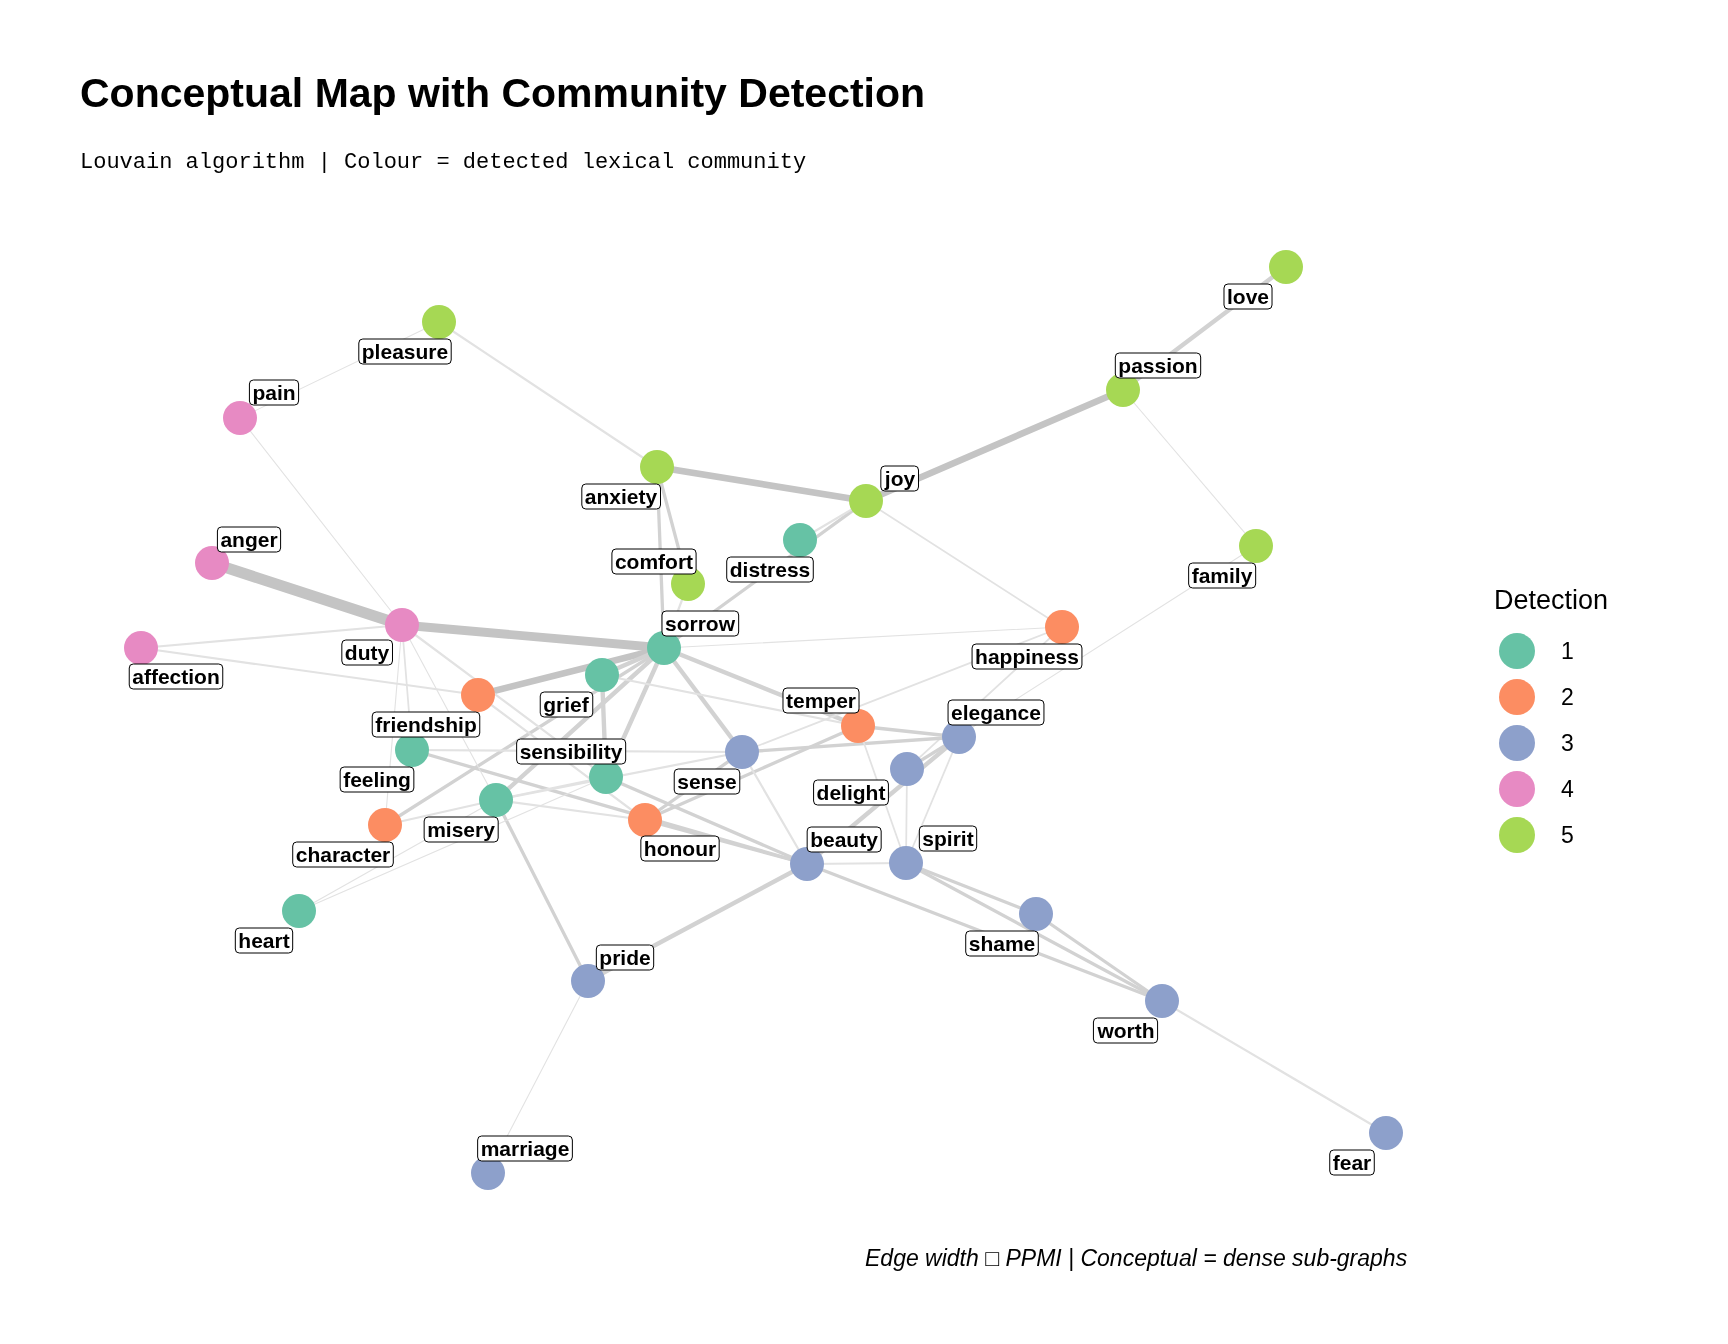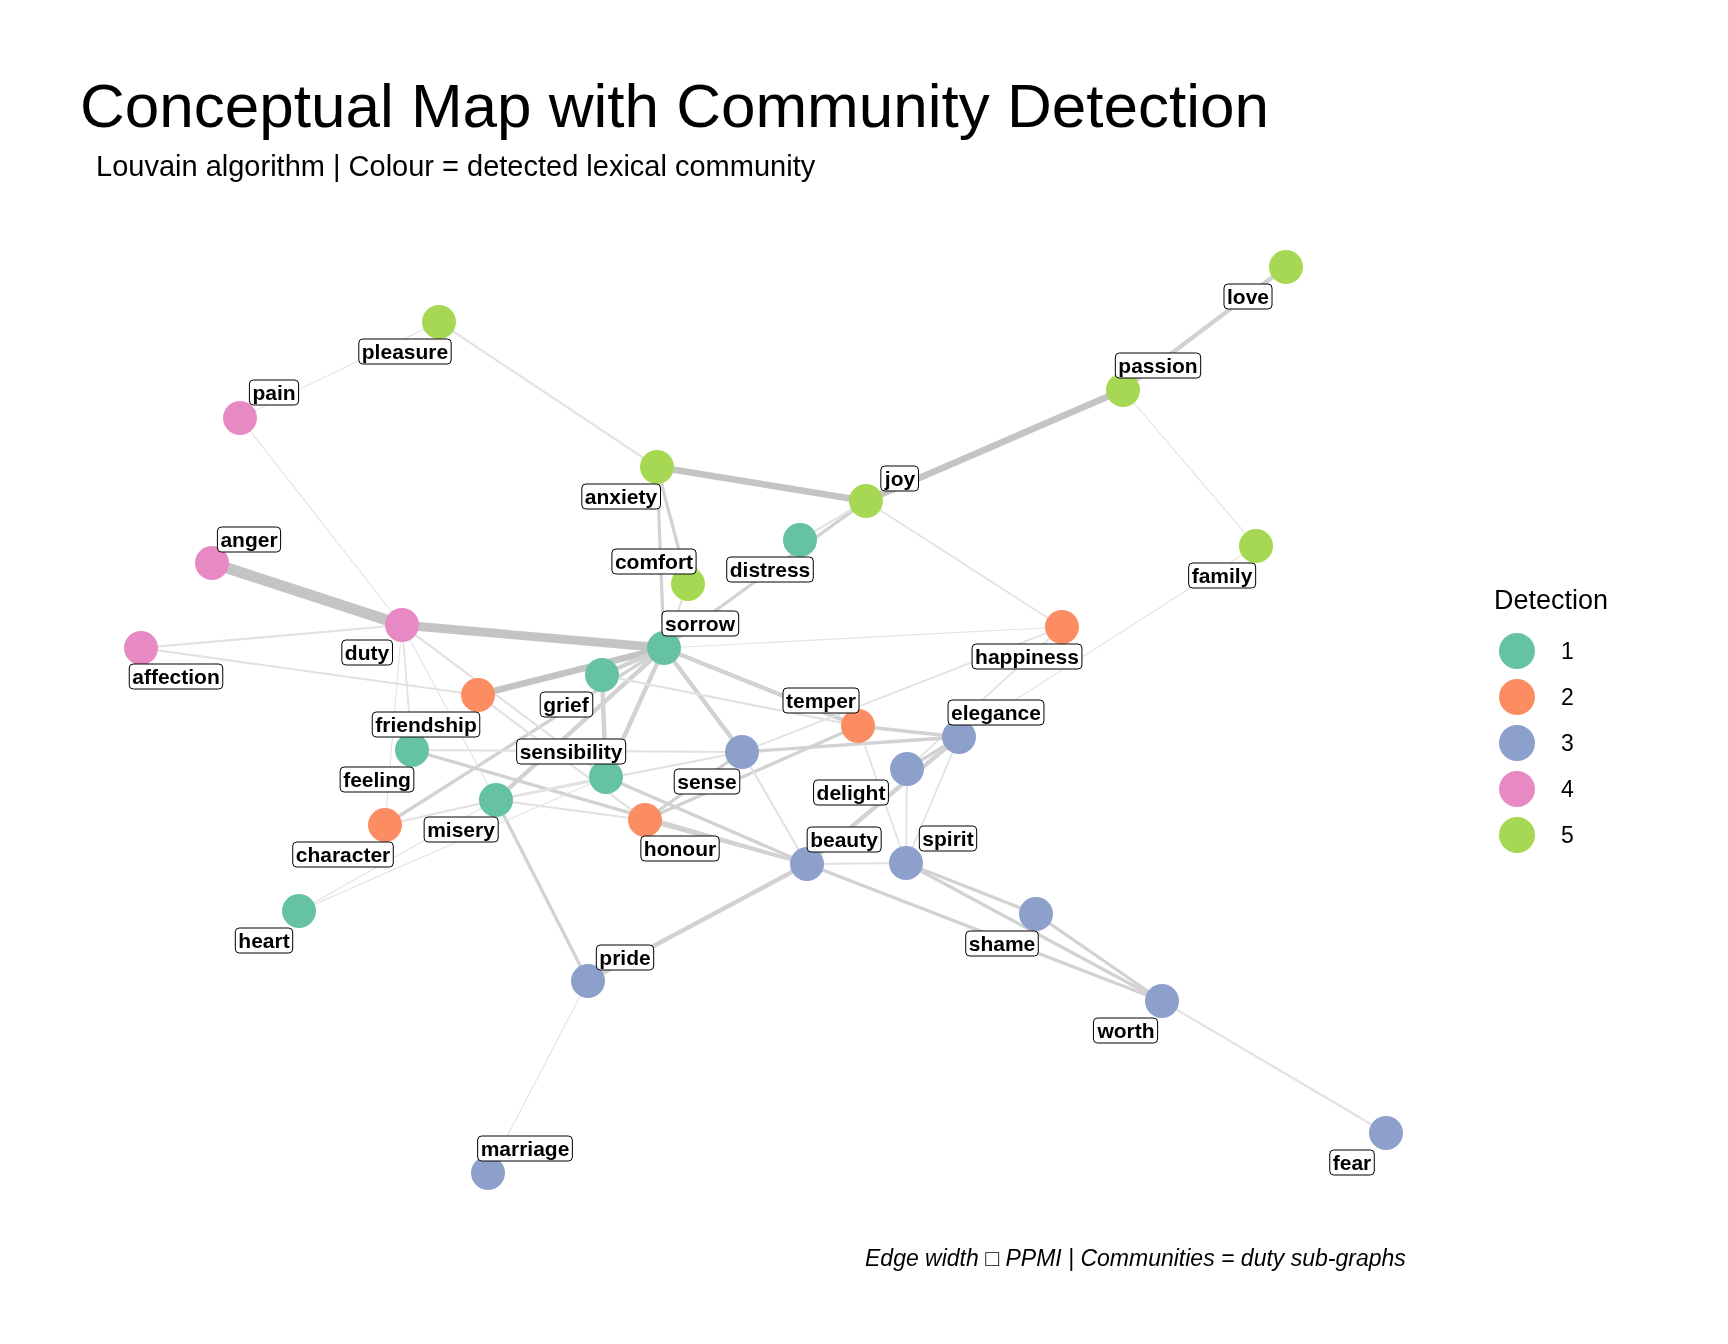--- a/index.html
+++ b/index.html
@@ -1,18 +1,18 @@
 <!DOCTYPE html>
 <html><head>
 <meta charset="utf-8">
 <style>
   html, body { margin: 0; padding: 0; background: #ffffff; }
   body { width: 1728px; height: 1344px; position: relative; overflow: hidden; font-family: "Liberation Sans", sans-serif; }
-  #title { position: absolute; left: 80px; top: 70px; font-size: 62px; font-weight: normal; color: #000; white-space: nowrap; }
-  #subtitle { position: absolute; left: 96px; top: 150px; font-size: 29px; color: #000; white-space: nowrap; }
+  #title { position: absolute; left: 80px; top: 70px; font-size: 41px; font-weight: bold; color: #000; white-space: nowrap; }
+  #subtitle { position: absolute; left: 80px; top: 150px; font-size: 22px; color: #000; white-space: nowrap; font-family: Liberation Mono, monospace; }
   #caption { position: absolute; left: 865px; top: 1245px; font-size: 23px; font-style: italic; color: #000; white-space: nowrap; }
   #graph { position: absolute; left: 0; top: 0; }
   .node-label { font-family: "Liberation Sans", sans-serif; font-weight: bold; font-size: 21px; fill: #000; }
   .label-box { fill: #ffffff; stroke: #000; stroke-width: 1; }
   #legend { position: absolute; left: 1494px; top: 585px; }
   #legend-title { font-size: 27px; color: #000; margin-bottom: 12px; white-space: nowrap; }
   .legend-item { display: flex; align-items: center; height: 46px; }
   .legend-dot { width: 36px; height: 36px; border-radius: 50%; margin-left: 5px; }
   .legend-label { font-size: 23px; margin-left: 26px; color: #000; }
 </style>
@@ -279,13 +279,13 @@
         <div class="legend-dot" style="background: rgb(231, 138, 195);"></div>
         <span class="legend-label">4</span>
       </div>
       <div class="legend-item">
         <div class="legend-dot" style="background: rgb(166, 216, 84);"></div>
         <span class="legend-label">5</span>
       </div>
     </div>
 </div>
 
-<div id="caption">Edge width □ PPMI | Communities = duty sub-graphs</div>
+<div id="caption">Edge width □ PPMI | Conceptual = dense sub-graphs</div>
 
 </body></html>

